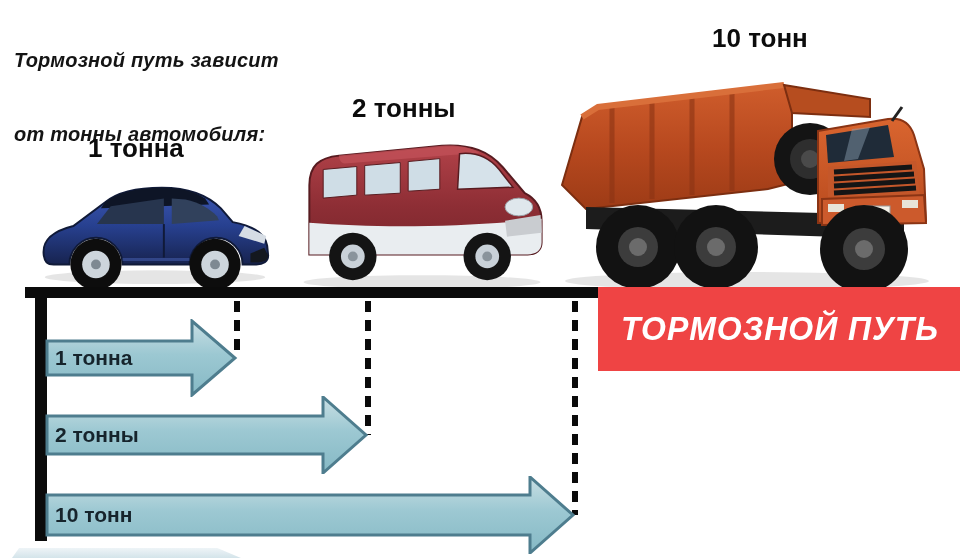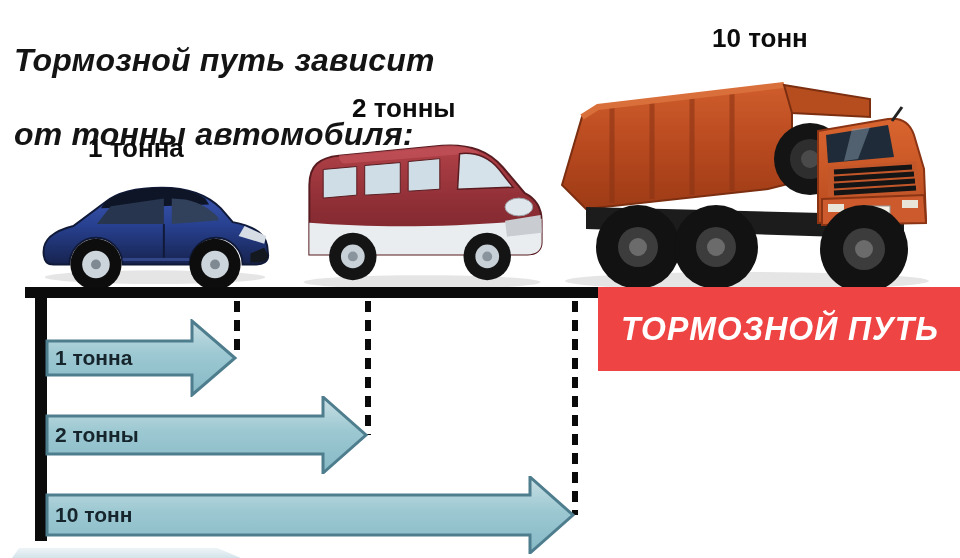--- a/index.html
+++ b/index.html
@@ -1,18 +1,18 @@
 <!DOCTYPE html>
 <html><head>
 <meta charset="utf-8">
 <style>
   html,body{margin:0;padding:0;background:#fff;}
   .stage{position:relative;width:960px;height:558px;background:#ffffff;overflow:hidden;
          font-family:"Liberation Sans",sans-serif;}
-  .title{position:absolute;left:14px;top:5px;font-size:32px;font-weight:bold;font-style:italic;
+  .title{position:absolute;left:14px;top:5px;font-size:20px;font-weight:bold;font-style:italic;
          color:#141414;line-height:37px;letter-spacing:.2px;white-space:pre-line;}
   .vlabel{position:absolute;font-size:26px;font-weight:bold;color:#0c0c0c;}
   #vlabel-car{left:88px;top:133px;}
   #vlabel-van{left:352px;top:93px;}
   #vlabel-truck{left:712px;top:23px;}
   .vehicle{position:absolute;}
   #car-art{left:32px;top:168px;}
   #van-art{left:292px;top:124px;}
   #truck-art{left:552px;top:57px;}
   .topbar{position:absolute;left:25px;top:287px;width:913px;height:11px;background:#0b0b0b;}

